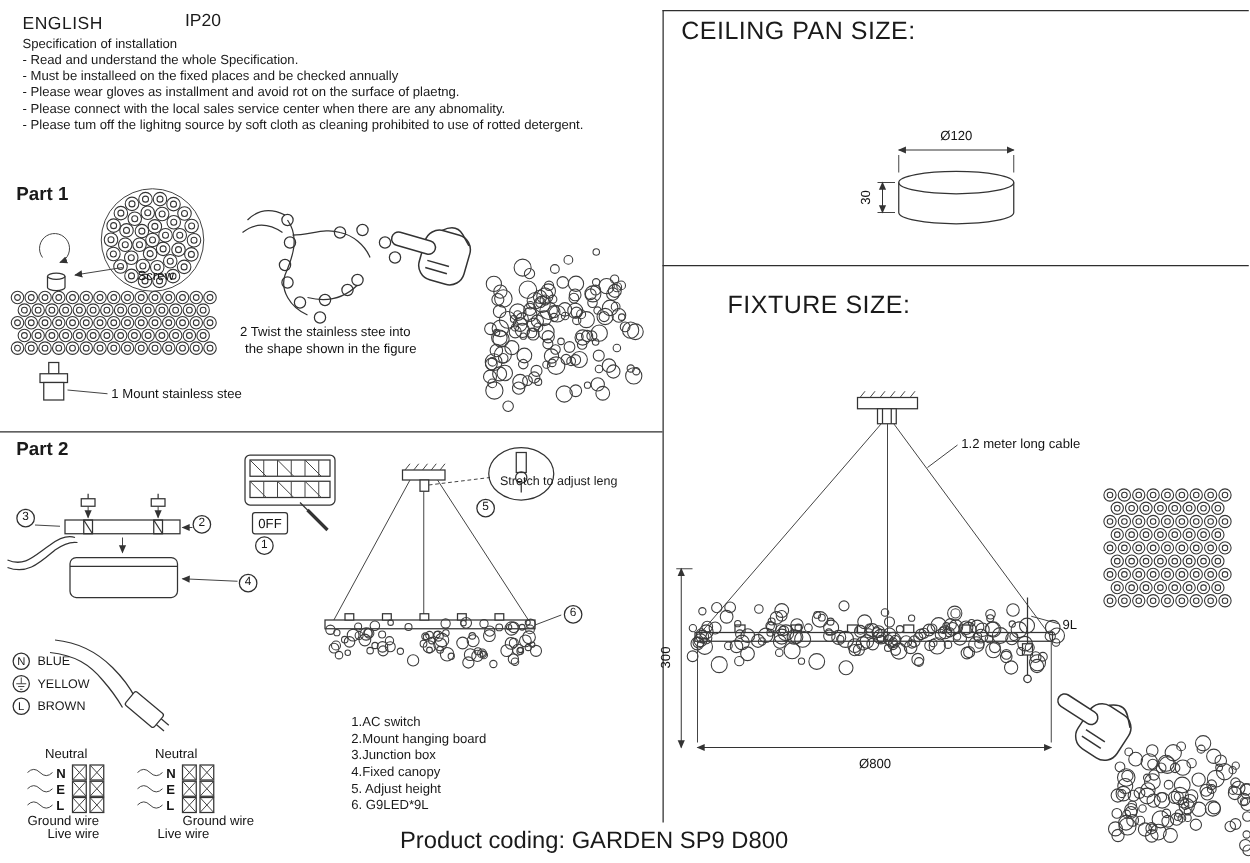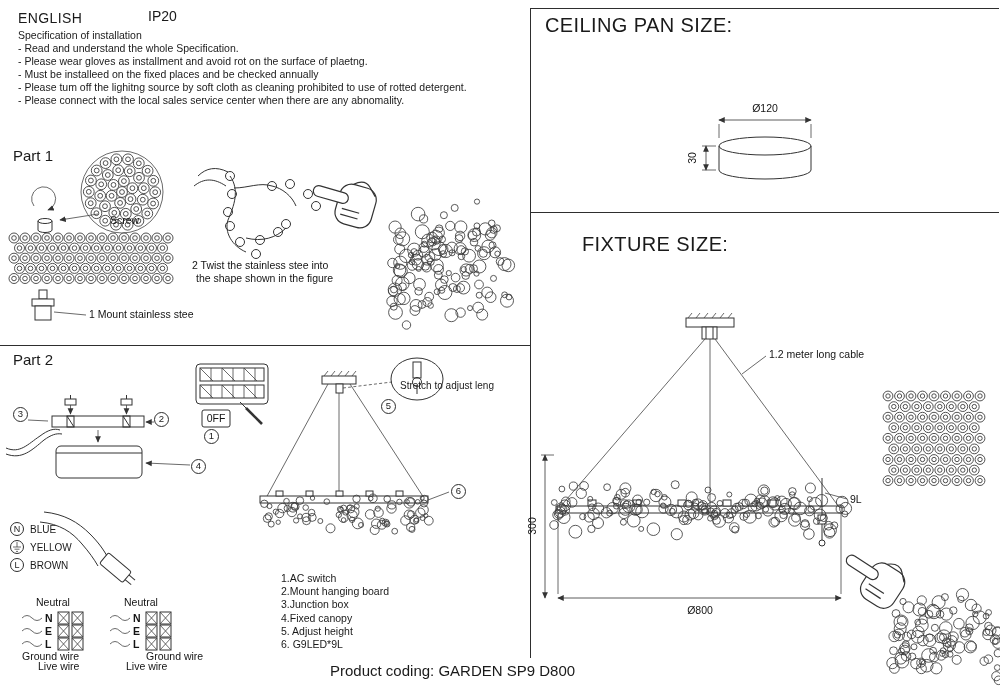--- a/index.html
+++ b/index.html
@@ -4,32 +4,32 @@
 <style>
   *{margin:0;padding:0;box-sizing:border-box}
   html,body{width:1000px;height:690px}
   body{position:relative;background:#fff;font-family:"Liberation Sans","DejaVu Sans",sans-serif;color:#1a1a1a;overflow:hidden}
   .rule{position:absolute;background:#2e2e2e}
   .t{position:absolute;white-space:nowrap}
   .lang{left:18px;top:10px;font-size:14px;letter-spacing:.4px}
   .ip{left:148px;top:8px;font-size:14px}
   .spec-title{left:18px;top:29px;font-size:10.5px}
   .spec-lines{position:absolute;left:18px;top:42px;font-size:10.5px;line-height:13px;white-space:nowrap}
-  .part-title{left:13px;font-size:15px;font-weight:normal}
+  .part-title{left:13px;font-size:15px;font-weight:bold}
   .callout{position:absolute;width:15px;height:15px;border:1.2px solid #2e2e2e;border-radius:50%;font-size:9.5px;line-height:12.5px;text-align:center;background:#fff;z-index:5}
   .stretch{left:400px;top:380px;font-size:10px}
   .parts-list{position:absolute;left:281px;top:572px;font-size:10.5px;line-height:13.2px}
   .wire-legend{position:absolute;left:10px;top:520px}
   .wire-row{display:flex;align-items:center;gap:6px;height:18px}
   .wterm{width:14px;height:14px;border:1px solid #2e2e2e;border-radius:50%;font-size:9px;line-height:12px;text-align:center;display:inline-block;flex:0 0 14px}
   .wlabel{font-size:10px}
   .rtitle{font-size:20px;letter-spacing:.4px}
   .ceil-title{left:545px;top:14px}
   .fix-title{left:582px;top:233px}
-  .pcoding{left:330px;top:662px;font-size:15px}
+  .pcoding{left:320px;top:662px;font-size:19px}
   svg{position:absolute;overflow:visible}
   svg line,svg path,svg rect,svg ellipse,svg circle,svg polyline{stroke:#333;stroke-width:1;fill:none}
   svg .sf{fill:#fff}
   svg .thin{stroke-width:.8;stroke:#444}
   svg .dim{stroke-width:.8}
   svg .dash{stroke-dasharray:3 2.2}
   svg .thk{stroke-width:2.6}
   svg text{stroke:none;fill:#141414;font-size:10.5px;font-family:"Liberation Sans","DejaVu Sans",sans-serif}
   svg marker path{fill:#333;stroke:none}
   .bubbles circle{stroke:#3c3c3c;stroke-width:.85;fill:none}
@@ -41,24 +41,24 @@
 <div class="rule" style="left:530px;top:8px;width:469px;height:1px"></div>
 <div class="rule" style="left:530px;top:8px;width:1px;height:650px"></div>
 <div class="rule" style="left:530px;top:212px;width:469px;height:1px"></div>
 <div class="rule" style="left:0;top:345px;width:530px;height:1px"></div>
 
 <div class="t lang">ENGLISH</div>
 <div class="t ip">IP20</div>
 <div class="t spec-title">Specification of installation</div>
 <div class="spec-lines">
   <div>- Read and understand the whole Specification.</div>
+  <div>- Must be installeed on the fixed places and be checked annually</div>
   <div>- Please wear gloves as installment and avoid rot on the surface of plaetng.</div>
-  <div>- Must be installeed on the fixed places and be checked annually</div>
+  <div>- Please connect with the local sales service center when there are any abnomality.</div>
   <div>- Please tum off the lighitng source by soft cloth as cleaning prohibited to use of rotted detergent.</div>
-  <div>- Please connect with the local sales service center when there are any abnomality.</div>
 </div>
 <div class="t part-title" style="top:147px">Part 1</div>
 <div class="t part-title" style="top:351px">Part 2</div>
 
 <svg id="p1" style="left:0;top:148px" width="530" height="200" viewBox="0 0 530 200">
   <defs>
     <marker id="arr" viewBox="0 0 10 10" refX="8" refY="5" markerWidth="9" markerHeight="9" orient="auto-start-reverse">
       <path d="M0 1 L9 5 L0 9 z"></path>
     </marker>
     <g id="handshape">

